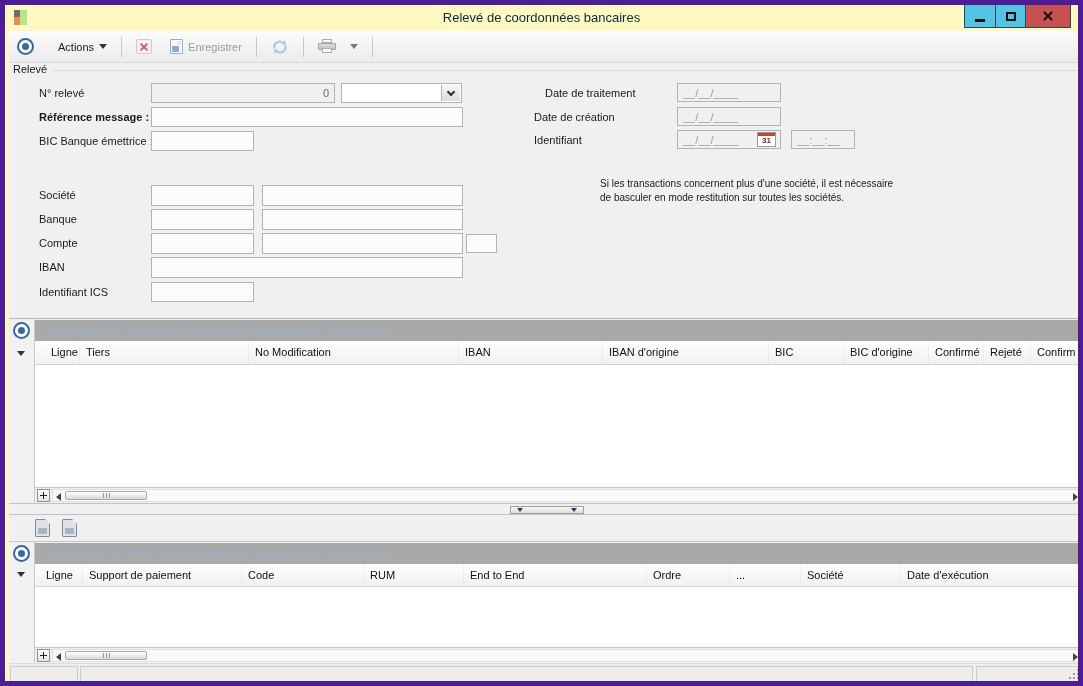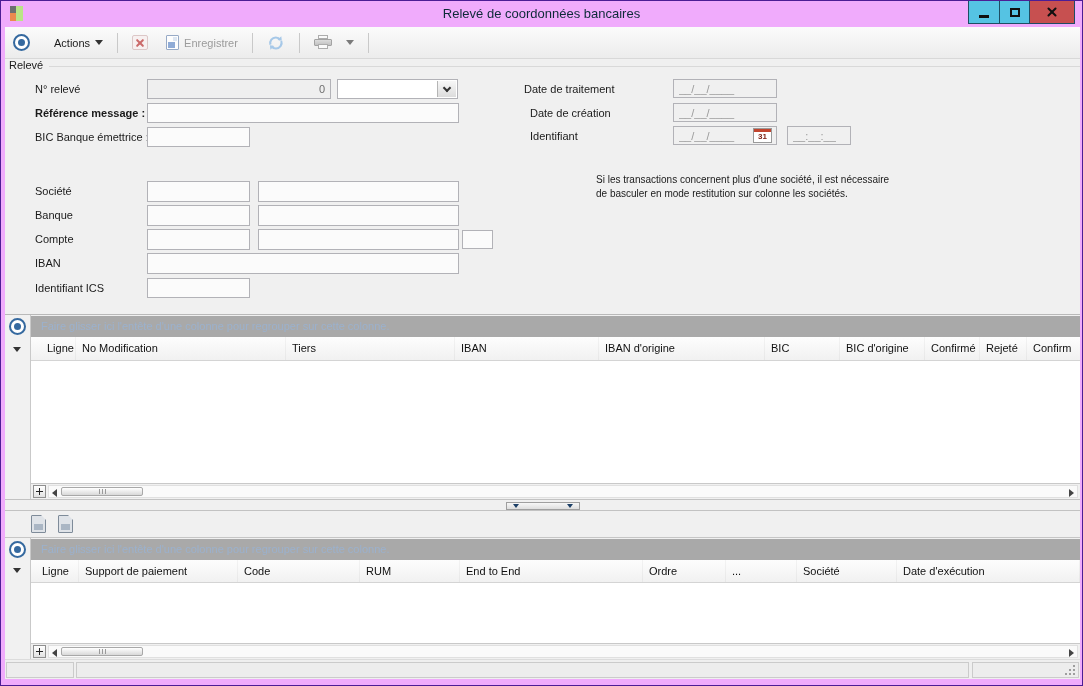--- a/index.html
+++ b/index.html
@@ -1,19 +1,19 @@
 <!DOCTYPE html>
 <html><head>
 <meta charset="utf-8">
 <style>
   * { margin:0; padding:0; box-sizing:border-box; }
   body { font-family:"Liberation Sans", sans-serif; background:#888; }
 
-  .window { position:relative; width:1083px; height:686px; background:#f0abfc;
-            border:1px solid #4c1d95; overflow:hidden; }
+  .window { position:relative; width:1083px; height:686px; background:#fef9c3;
+            border:5px solid #4c1d95; overflow:hidden; }
 
   
   .titlebar { position:absolute; left:0; top:0; width:100%; height:26px; }
   .app-icon { position:absolute; left:9px; top:5px; width:13px; height:15px; display:flex; }
   .app-icon .col-l { display:flex; flex-direction:column; width:6px; }
   .app-icon .sq-gray { height:7px; background:#6d6e71; }
   .app-icon .sq-orange { height:8px; background:#ec8a4f; }
   .app-icon .col-g { width:7px; background:#b9e487; }
   .title-text { position:absolute; left:0; top:5px; width:100%; text-align:center;
                 font-size:13px; color:#0d2a38; }
@@ -235,21 +235,21 @@
         <div class="chev"></div>
       </div>
     </div>
 
     <div class="flabel" style="left:18px; top:80px;font-weight:bold;">Référence message :</div>
     <input class="inp" style="left: 142px; top: 76px; width: 312px; height: 20px;" value="">
 
     <div class="flabel" style="left:18px; top:104px;">BIC Banque émettrice :</div>
     <input class="inp" style="left: 142px; top: 100px; width: 103px; height: 20px;" value="">
 
-    <div class="flabel" style="left:507px; top:56px;">Date de traitement</div>
+    <div class="flabel" style="left:524px; top:56px;">Date de traitement</div>
     <input class="inp mask" style="left: 668px; top: 52px; width: 104px; height: 19px;" value="__/__/____">
 
     <div class="flabel" style="left:513px; top:80px;">Date de création</div>
     <input class="inp mask" style="left: 668px; top: 76px; width: 104px; height: 19px;" value="__/__/____">
 
     <div class="flabel" style="left:513px; top:103px;">Identifiant</div>
     <input class="inp mask" style="left: 668px; top: 99px; width: 104px; height: 19px;" value="__/__/____">
     <div class="cal-btn" style="left:748px; top:101px;">
       <div class="bar"></div>
       <div class="num">31</div>
@@ -270,35 +270,35 @@
     <input class="inp" style="left: 457px; top: 203px; width: 31px; height: 19px;">
 
     <div class="flabel" style="left:18px; top:230px;">IBAN</div>
     <input class="inp" style="left: 142px; top: 226px; width: 312px; height: 21px;">
 
     <div class="flabel" style="left:18px; top:255px;">Identifiant ICS</div>
     <input class="inp" style="left: 142px; top: 251px; width: 103px; height: 20px;">
 
     <div class="notice">
       <div>Si les transactions concernent plus d'une société, il est nécessaire</div>
-      <div>de basculer en mode restitution sur colonne les sociétés.</div>
+      <div>de basculer en mode restitution sur toutes les sociétés.</div>
     </div>
 
     <div class="hr-div" style="top:287px;"></div>
 
     <div class="grid" id="g1" style="top:288px; height:184px;">
       <div class="gstrip">
         <div class="target-icon" style="position:absolute; left:4px; top:3px;"></div>
         <div class="strip-tri" style="top:32px;"></div>
       </div>
       <div class="gpanel">Faire glisser ici l'entête d'une colonne pour regrouper sur cette colonne.</div>
       <div class="ghead" style="top:22px;">
           <div class="gcol" style="width: 45px;">Ligne</div>
+          <div class="gcol" style="width: 169px;">Tiers</div>
           <div class="gcol" style="width: 210px;">No Modification</div>
-          <div class="gcol" style="width: 169px;">Tiers</div>
           <div class="gcol" style="width: 144px;">IBAN</div>
           <div class="gcol" style="width: 166px;">IBAN d'origine</div>
           <div class="gcol" style="width: 75px;">BIC</div>
           <div class="gcol" style="width: 85px;">BIC d'origine</div>
           <div class="gcol" style="width: 55px;">Confirmé</div>
           <div class="gcol" style="width: 47px;">Rejeté</div>
           <div class="gcol" style="width: 60px;">Confirm</div>
         </div>
       <div class="gbody" style="top:46px; height:122px;"></div>
       <div class="gscroll" style="top:168px;">

